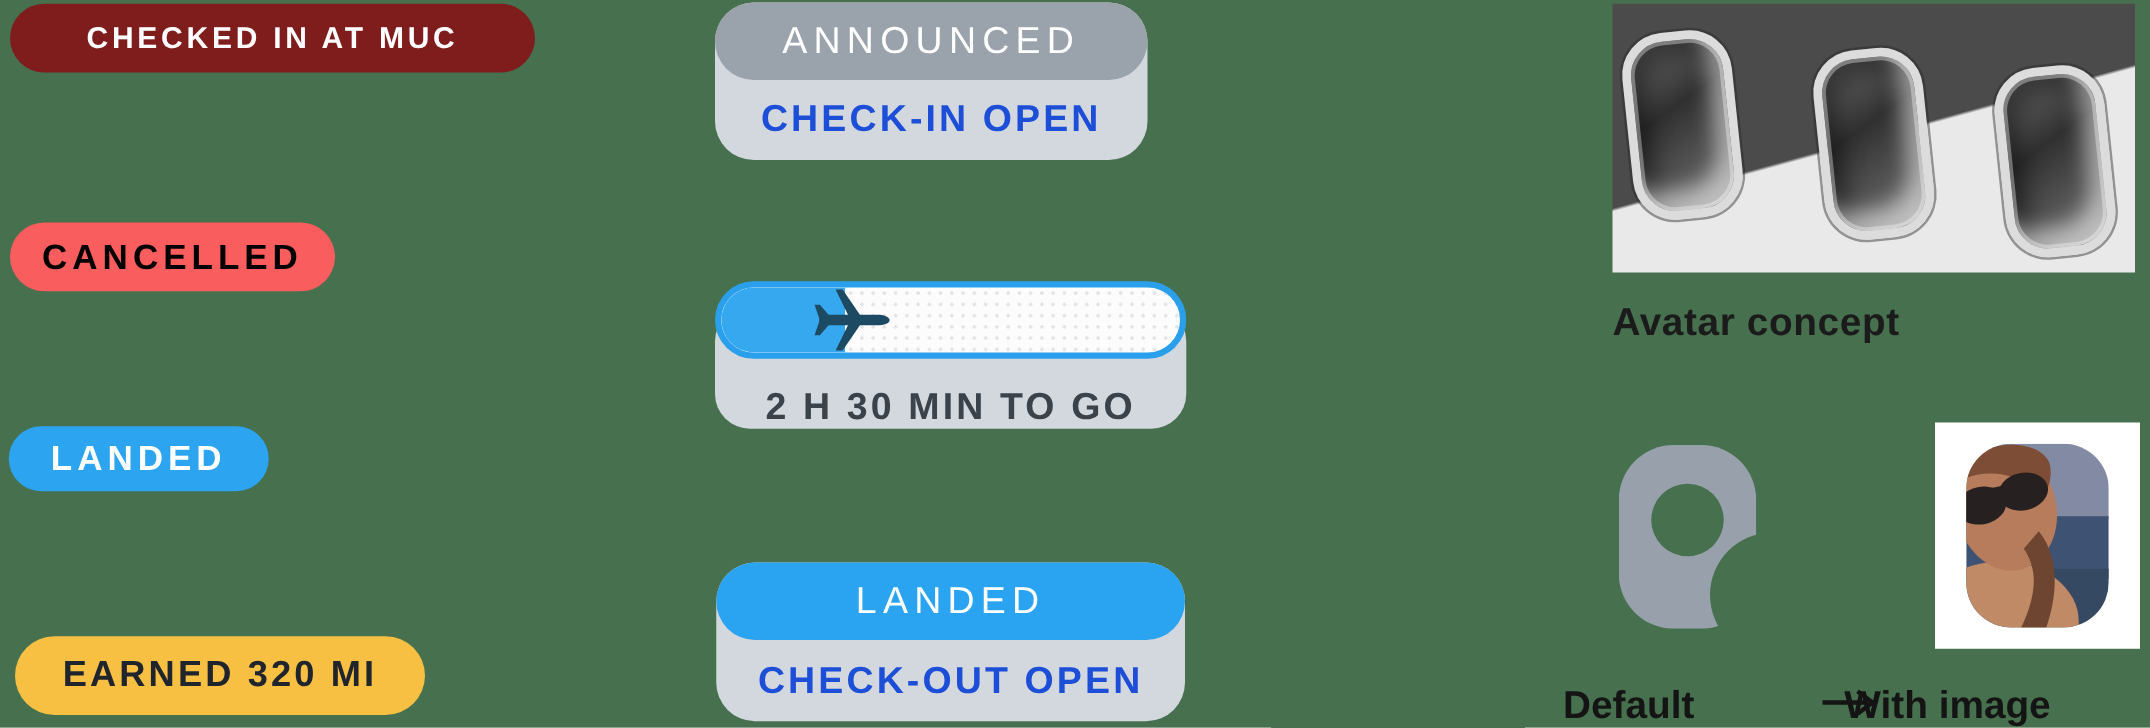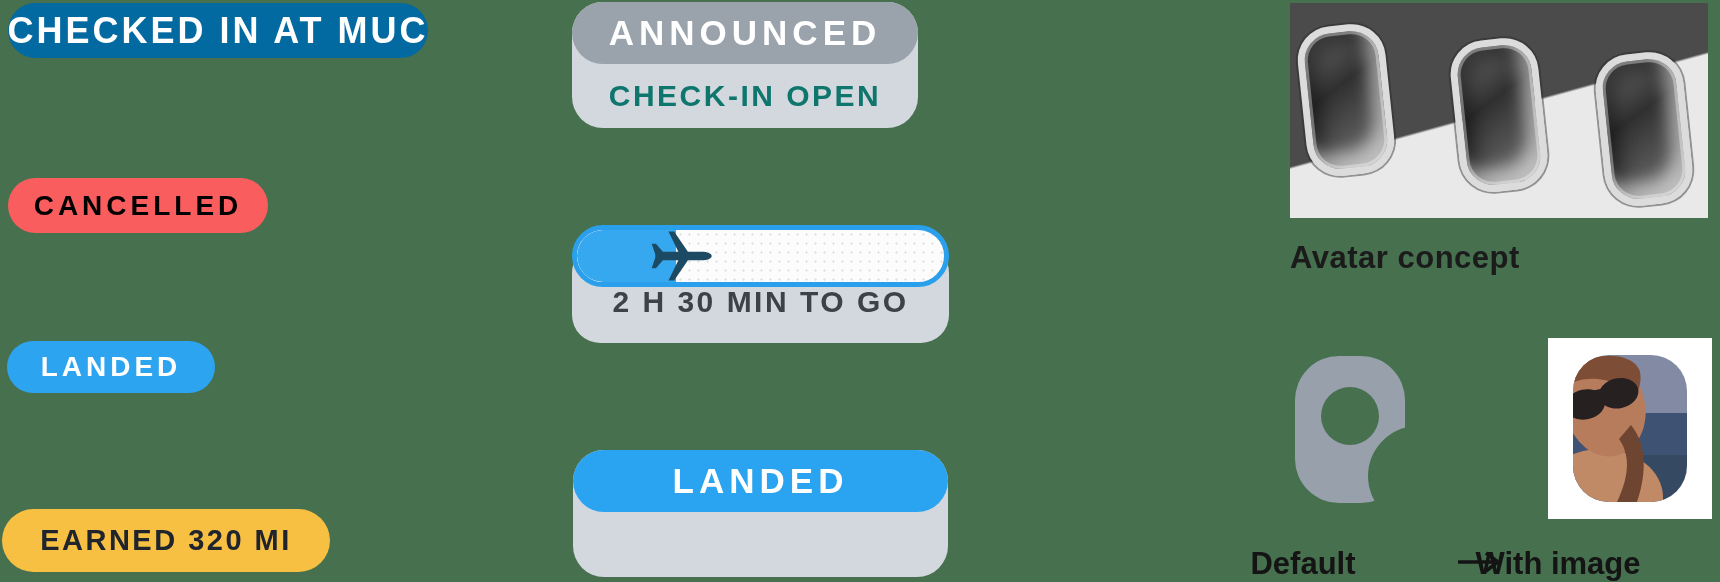--- a/index.html
+++ b/index.html
@@ -6,51 +6,51 @@
   body{font-family:"Liberation Sans", sans-serif;}
   .stage{
     position:relative; width:1720px; height:582px;
     background:#47704f; overflow:hidden;
   }
   
   .pill{
     position:absolute; display:flex; align-items:center; justify-content:center;
     border-radius:999px; font-weight:bold; white-space:nowrap;
   }
-  .pill-green {left:8px;  top:3px;   width:420px; height:55px; background:#0369a1; color:#fff; font-size:36px; letter-spacing:3px;}
+  .pill-green {left:8px;  top:3px;   width:420px; height:55px; background:#7f1d1d; color:#fff; font-size:24px; letter-spacing:3px;}
   .pill-red   {left:8px;  top:178px; width:260px; height:55px; background:#f95d5d; color:#000000; font-size:28px; letter-spacing:4px;}
   .pill-blue  {left:7px;  top:341px; width:208px; height:52px; background:#2ca4f0; color:#fff; font-size:28px; letter-spacing:4px;}
-  .pill-yellow{left:2px;  top:509px; width:328px; height:63px; background:#f7c043; color:#20242c; font-size:29px; letter-spacing:2.5px;}
+  .pill-yellow{left:12px;  top:509px; width:328px; height:63px; background:#f7c043; color:#20242c; font-size:29px; letter-spacing:2.5px;}
 
   
   .status-card{
     position:absolute; background:#d3d8de; border-radius:31px;
     display:flex; flex-direction:column;
   }
   .status-card .card-top{
     height:62px; border-radius:999px; display:flex; align-items:center; justify-content:center;
-    color:#fff; font-weight:bold; font-size:35px; letter-spacing:5px;
+    color:#fff; font-weight:normal; font-size:30px; letter-spacing:5px;
   }
   .status-card .card-bottom{
     flex:1; display:flex; align-items:center; justify-content:center;
-    color:#0f766e; font-weight:bold; font-size:30px; letter-spacing:2.5px;
+    color:#1d4ed8; font-weight:bold; font-size:30px; letter-spacing:2.5px;
   }
   .card-announced{left:572px; top:2px;  width:346px; height:126px;}
   .card-announced .card-top{background:#9aa2ab;}
   .card-landed   {left:573px; top:450px; width:375px; height:127px;}
   .card-landed .card-top{background:#2aa3f0;}
 
   
   .progress-wrap{position:absolute; left:572px; top:225px; width:377px; height:118px;}
   .progress-card{
     position:absolute; left:0; top:20px; width:377px; height:98px;
     background:#d3d8de; border-radius:28px;
     display:flex; align-items:flex-end; justify-content:center;
     color:#3b424a; font-weight:bold; font-size:30px; letter-spacing:2.5px;
-    padding-bottom:24px; box-sizing:border-box;
+    padding-bottom:0; box-sizing:border-box;
   }
   .progress-pill{
     position:absolute; left:0; top:0; width:377px; height:62px;
     border:5px solid #2aa0ec; border-radius:999px; box-sizing:border-box;
     background:#fcfcfc;
     background-image:radial-gradient(#e4e4e4 1.2px, transparent 1.4px);
     background-size:9px 9px;
     overflow:hidden;
   }
   .progress-fill{
@@ -118,20 +118,21 @@
     <div class="progress-pill">
       <div class="progress-fill" style="width: 27%;"></div>
     </div>
     <svg class="plane" viewBox="0 0 100 100" aria-hidden="true">
       <path fill="#1d4a63" d="M95,50 C95,46 88,43.5 80,43.5 L59,43.5 L38,13 L29.5,13 L44.5,43.5 L21,43.5 L10.5,31.5 L4,31.5 L9.5,47.5 L9.5,52.5 L4,68.5 L10.5,68.5 L21,56.5 L44.5,56.5 L29.5,87 L38,87 L59,56.5 L80,56.5 C88,56.5 95,54 95,50 Z"></path>
     </svg>
   </div>
 
   <div class="status-card card-landed">
     <div class="card-top">LANDED</div>
+    <div class="card-bottom">CHECK-OUT OPEN</div>
   </div>
 
   <div class="window-photo">
     <div class="plane-window w1"></div>
     <div class="plane-window w2"></div>
     <div class="plane-window w3"></div>
   </div>
   <div class="caption">Avatar concept</div>
 
   <svg class="avatar-default" width="112" height="148" viewBox="0 0 112 148">

